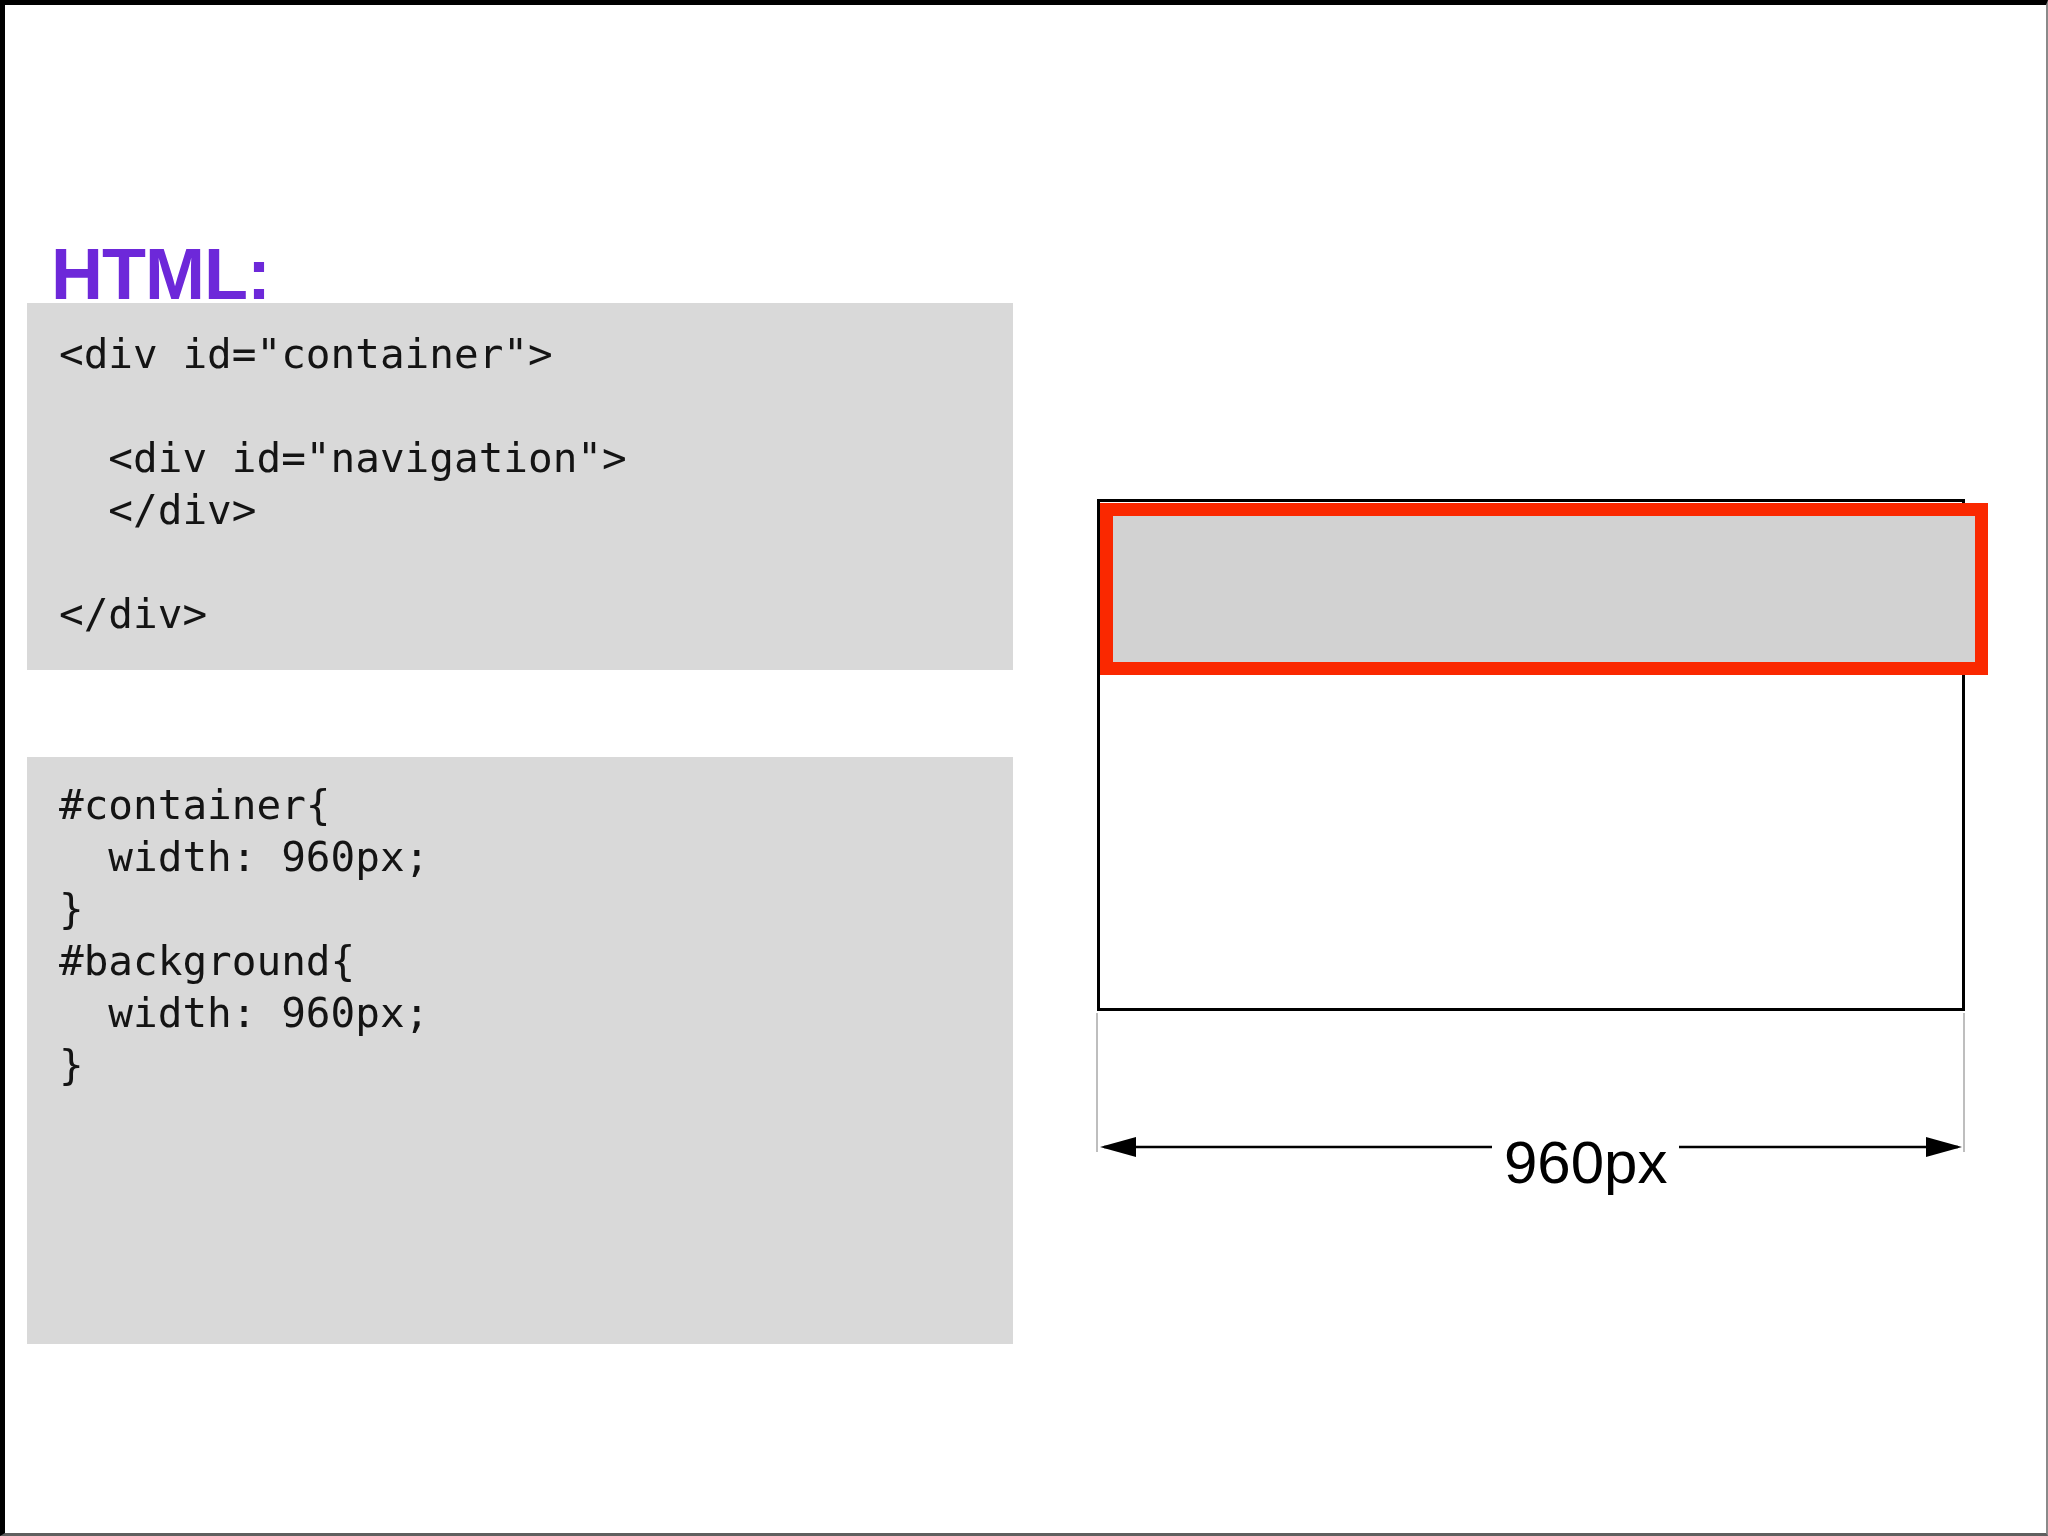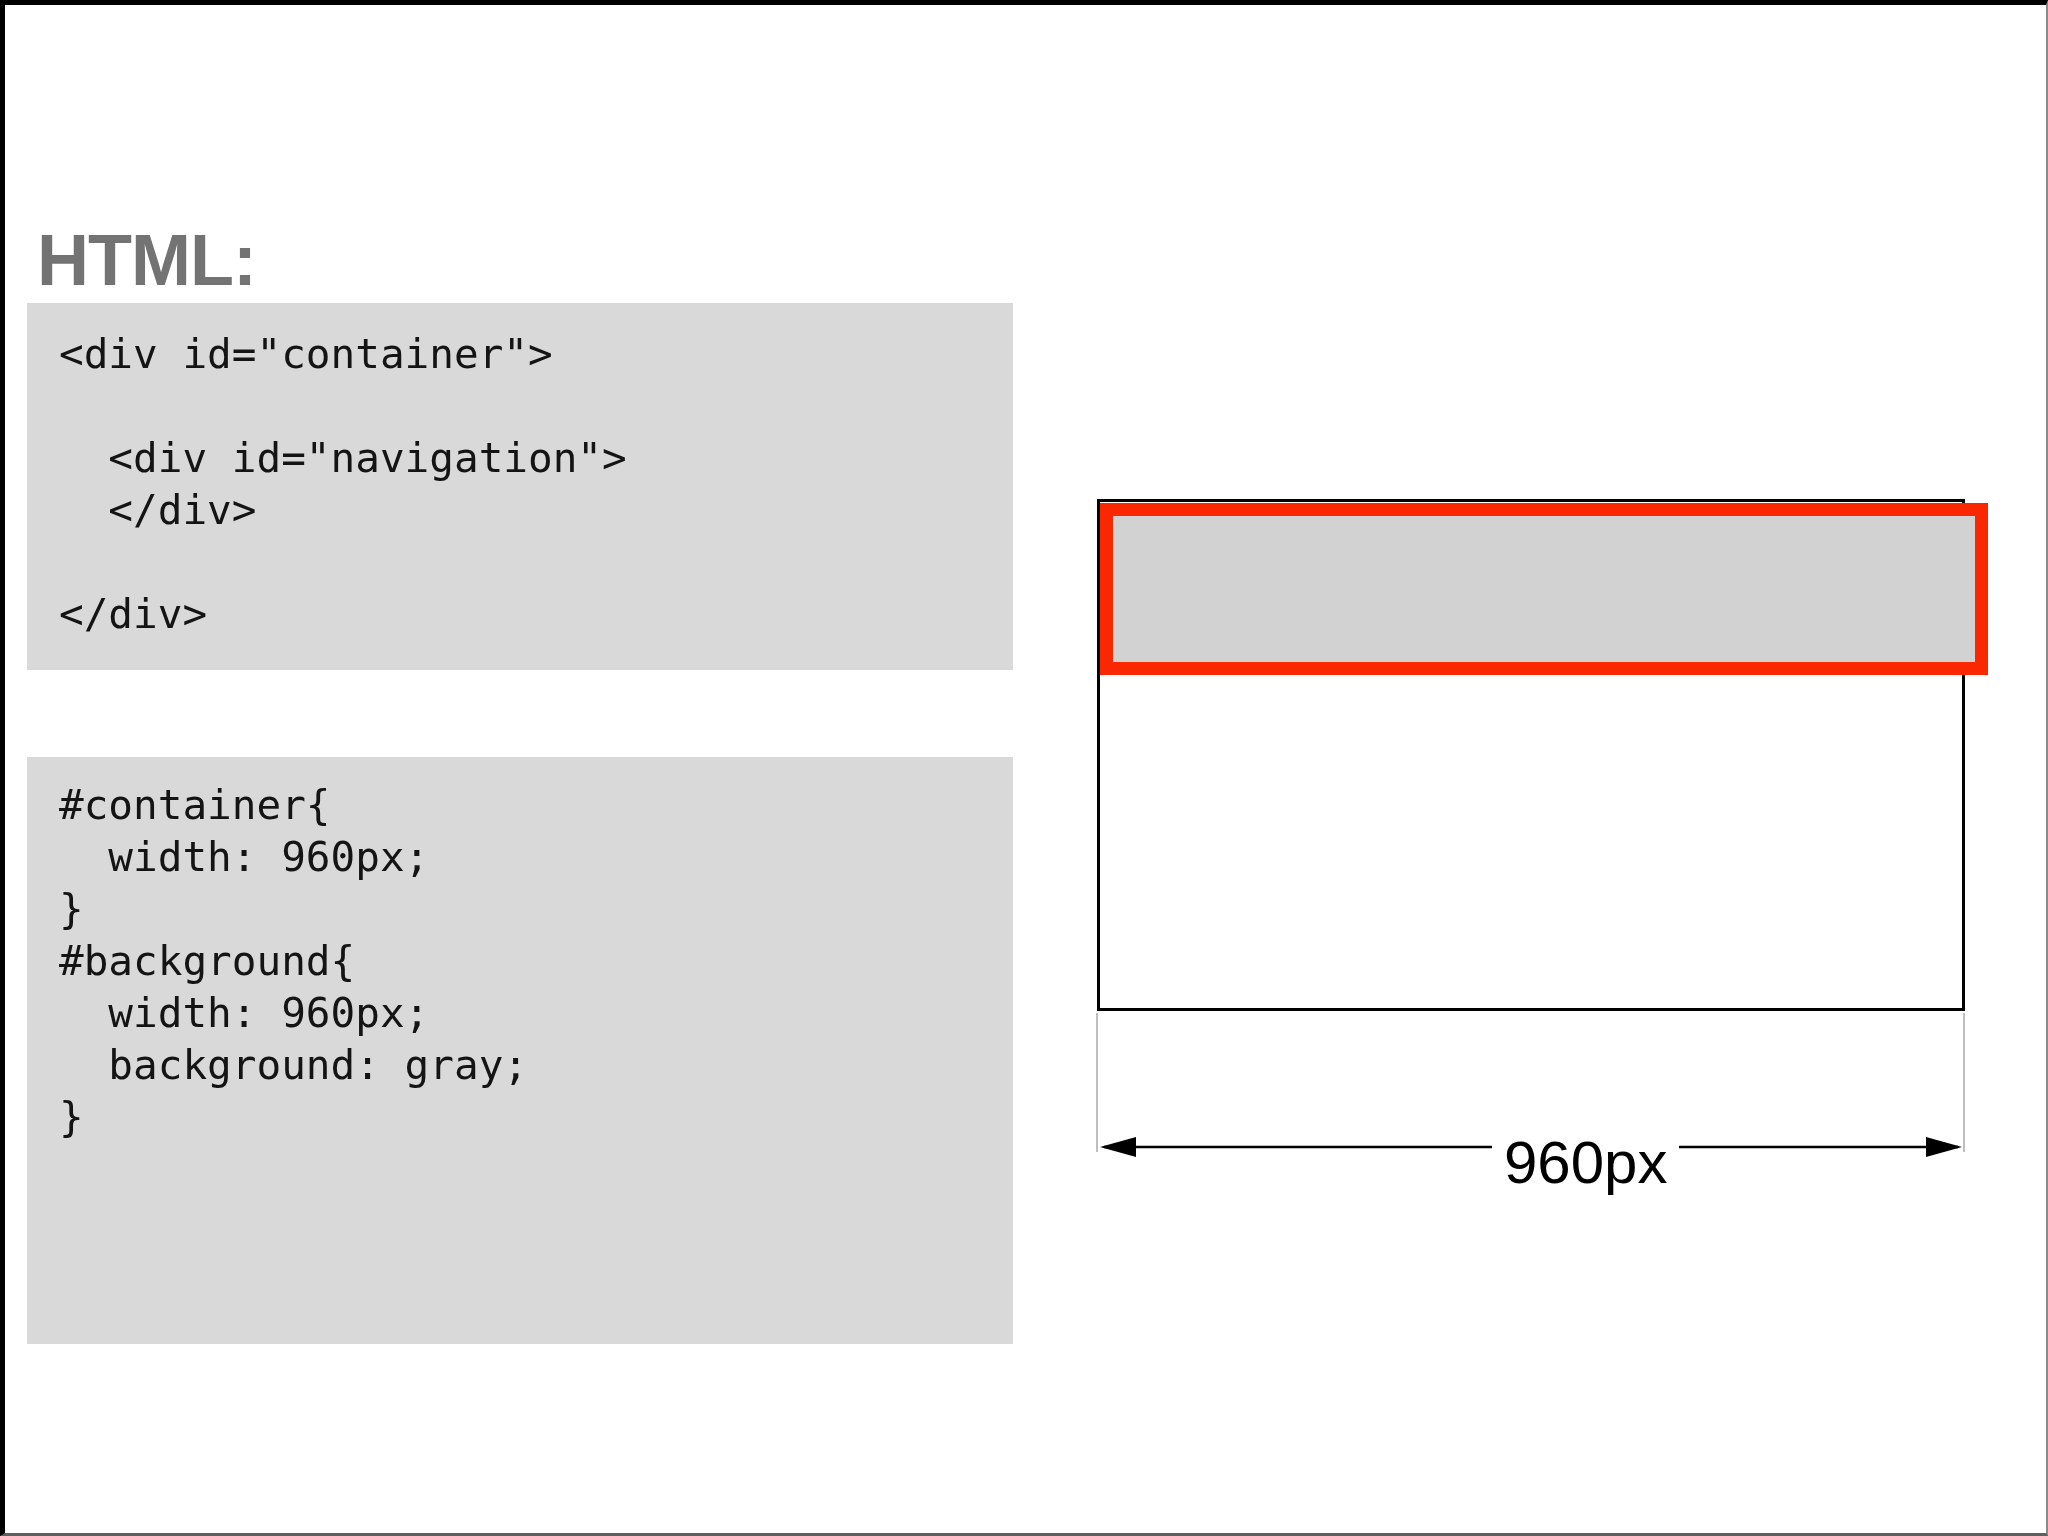--- a/index.html
+++ b/index.html
@@ -11,26 +11,26 @@
     background: #ffffff;
     border-style: solid;
     border-color: #000 #8a8a8a #5f5f5f #000;
     border-width: 5px 2px 3px 5px;
     overflow: hidden;
     font-family: "Liberation Sans", sans-serif;
   }
   
   .heading {
     position: absolute;
-    margin: 0;
+    margin: 14px;
     font-family: "Liberation Sans", sans-serif;
     font-weight: bold;
     font-size: 72px;
     line-height: 76px;
-    color: #737373;
+    color: #6d28d9;
     letter-spacing: -1px;
     text-align: right;
   }
   .html-heading { left: 32px; top: 217px; }
   .css-heading  { left: 32px; top: 687px; }
 
   
   .code-block {
     position: absolute;
     left: 22px;
@@ -108,21 +108,20 @@
     <div class="code-line">&lt;/div&gt;</div>
   </div>
 
 
   <div class="code-block css-code">
     <div class="code-line">#container{</div>
     <div class="code-line">  width: 960px;</div>
     <div class="code-line">}</div>
     <div class="code-line">#background{</div>
     <div class="code-line">  width: 960px;</div>
-    <div class="code-line">  background: gray;</div>
     <div class="code-line">}</div>
   </div>
 
   <div class="container-box"></div>
   <div class="navigation-box"></div>
 
   <svg class="dim-svg" viewBox="0 0 890 170" xmlns="http://www.w3.org/2000/svg">
     <line class="guide" x1="7" y1="13" x2="7" y2="152"></line>
     <line class="guide" x1="874" y1="13" x2="874" y2="152"></line>
     <line class="arrowline" x1="14" y1="147" x2="868" y2="147"></line>

